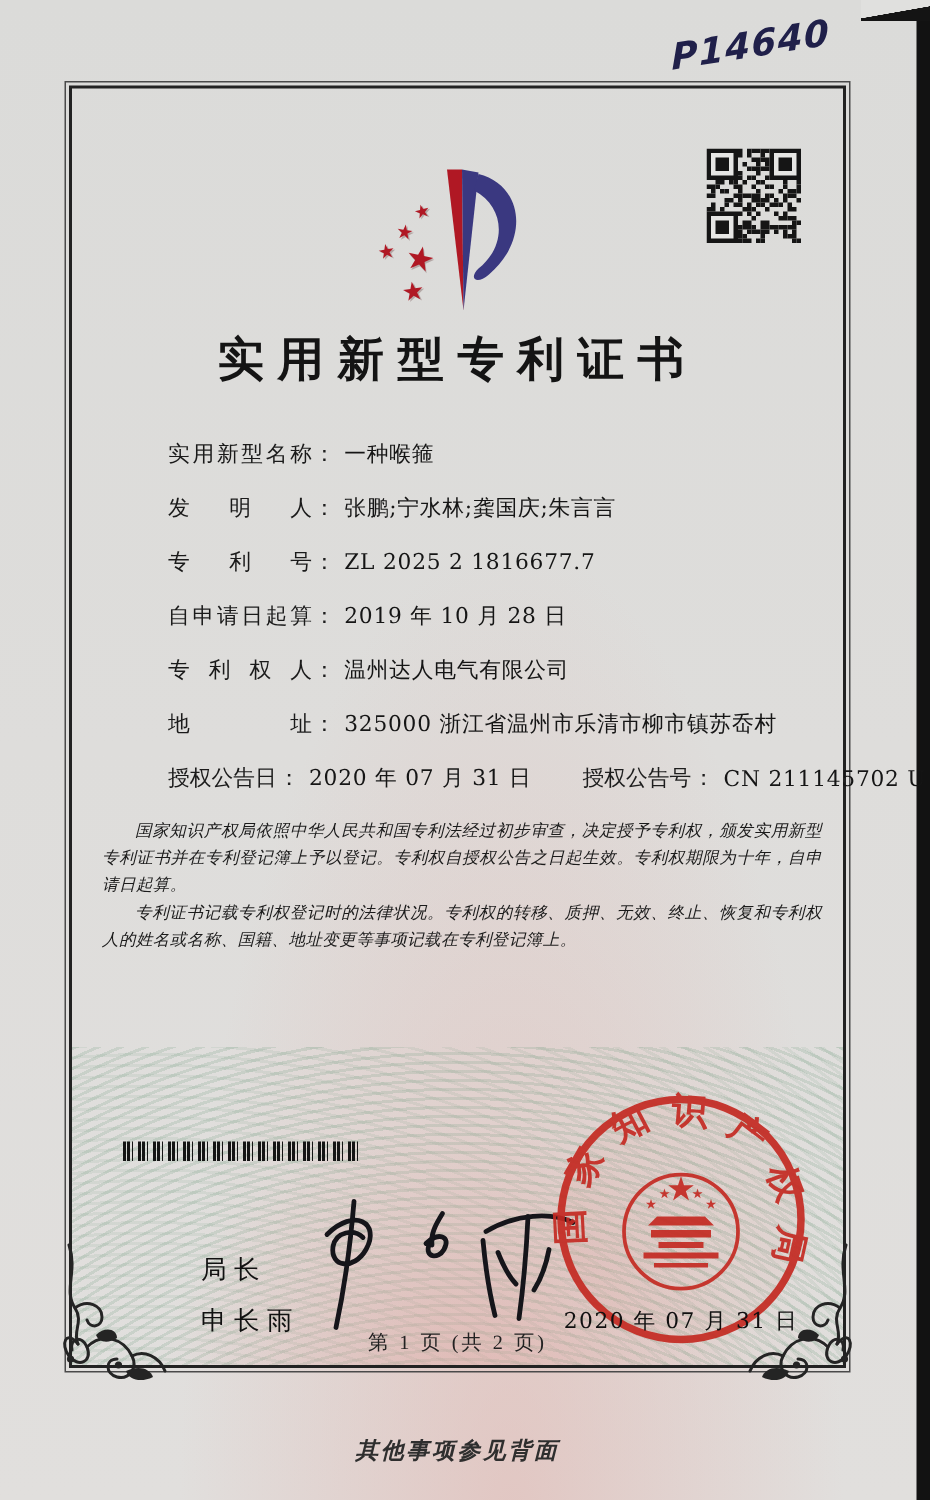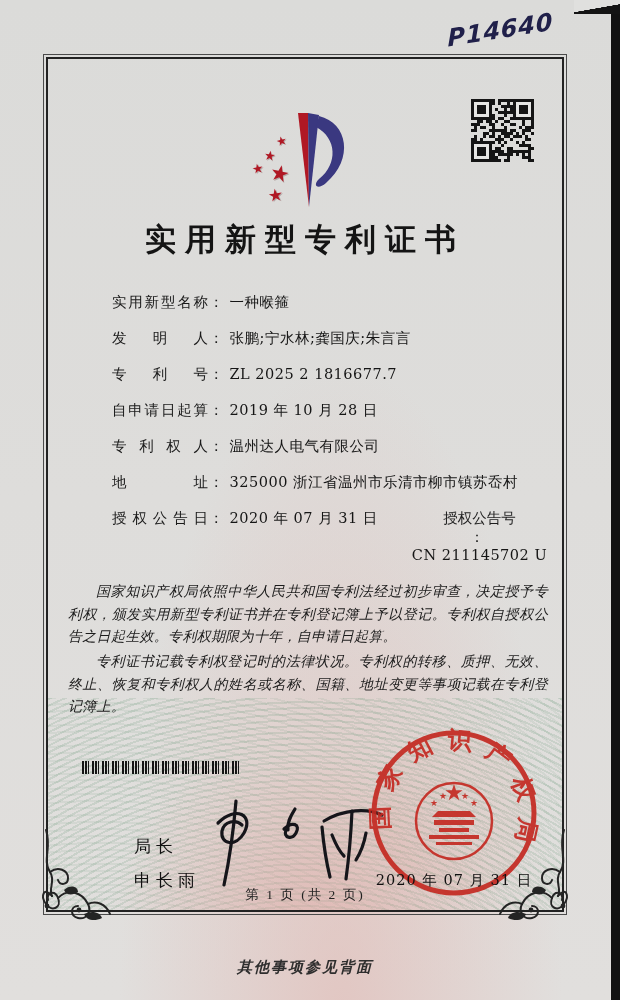--- a/index.html
+++ b/index.html
@@ -50,23 +50,23 @@
   .title {
     position:absolute; top:160px; left:0; width:100%; text-align:center;
     font-size:31px; font-weight:700; letter-spacing:9px; color:#141414; z-index:2;
   }
 
   .content { position:absolute; left:20px; right:14px; top:234px; z-index:2; }
   .frow { display:flex; align-items:baseline; margin-bottom:17px; font-size:14.5px; white-space:nowrap; }
   .flabel { display:inline-block; width:96px; text-align:justify; text-align-last:justify; letter-spacing:0; color:#1a1a1a;margin-left:44px; }
   .colon { margin:0 6px 0 1px; }
   .fvalue { letter-spacing:.5px; color:#151515; }
-  .pair2 { margin-left:34px; display:flex; align-items:center;flex-direction:column; }
-
-  .paras { margin-top:8px; font-size:14px; font-style:italic; line-height:1.62; text-align:justify; color:#1b1b1b; letter-spacing:.3px; }
+  .pair2 { margin-left:34px; display:flex; align-items:flex-end; }
+
+  .paras { margin-top:8px; font-size:11px; font-style:italic; line-height:1.62; text-align:justify; color:#1b1b1b; letter-spacing:.3px; }
   .paras p { text-indent:2em; margin-bottom:2px; }
 
   .barcode {
     position:absolute; left:34px; top:702px; width:158px; height:13px; z-index:2;
     background:repeating-linear-gradient(90deg,#151515 0 2px,transparent 2px 3px,#151515 3px 5px,transparent 5px 6px,#151515 6px 7px,transparent 7px 10px);
   }
 
   .sig-title { position:absolute; left:86px; top:776px; font-size:17px; letter-spacing:5px; z-index:2; color:#111; }
   .sig-name  { position:absolute; left:86px; top:810px; font-size:17px; letter-spacing:5px; z-index:2; color:#111; }
   .signature-svg { position:absolute; left:148px; top:736px; z-index:2; }

